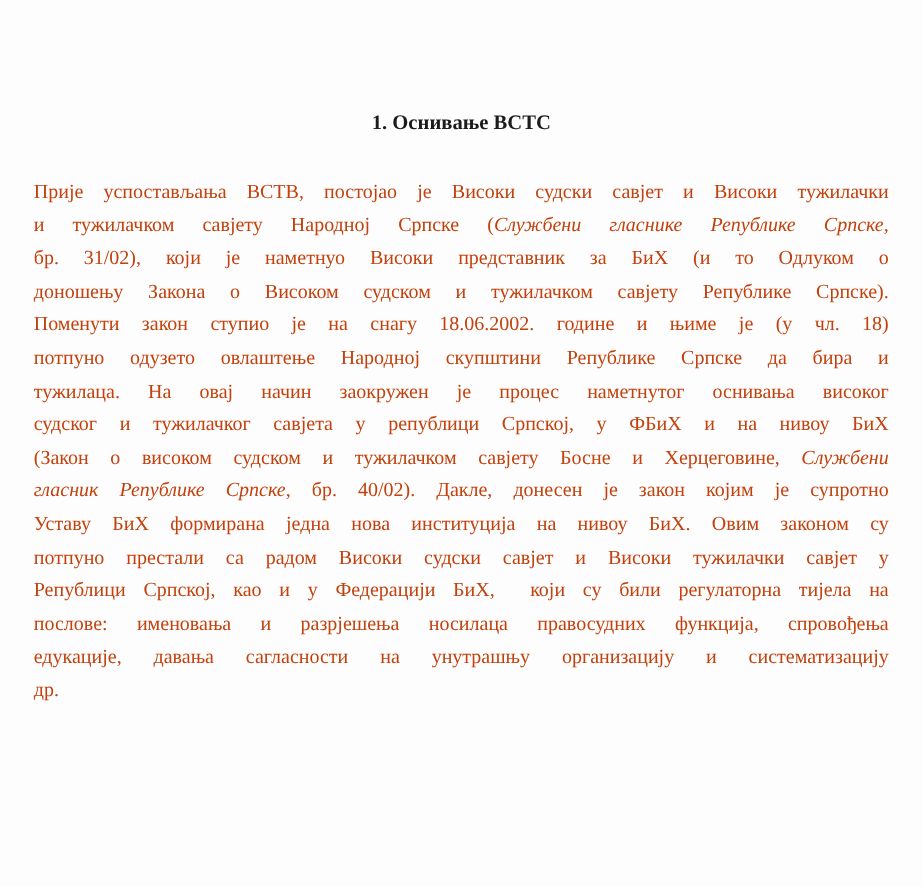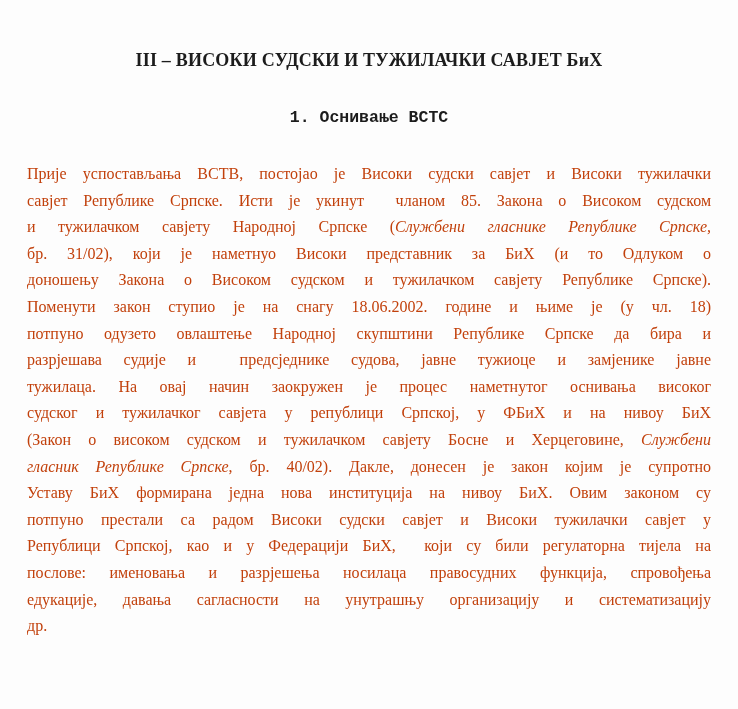--- a/index.html
+++ b/index.html
@@ -23,21 +23,21 @@
     font-family: "Liberation Serif", serif;
     font-weight: bold;
     font-size: 18px;
     line-height: 20px;
     letter-spacing: 0.2px;
     color: #1c1c1c;
   }
   .doc-subtitle {
     margin: 38px 0 0 0;
     text-align: center;
-    font-family: Liberation Mono, monospace;
+    font-family: Liberation Serif, serif;
     font-weight: bold;
     font-size: 16.5px;
     line-height: 20px;
     color: #1c1c1c;
   }
   .bodytext {
     margin-top: 33px;
     font-size: 16px;
     line-height: 26.6px;
     color: #c2410c;
@@ -51,31 +51,28 @@
   }
   .line em {
     font-style: italic;
     margin-top: 20px;
   }
 </style>
 </head>
 <body>
 
 <div class="page">
-  <h1 class="doc-title">III – ВИСОКИ СУДСКИ И ТУЖИЛАЧКИ САВЈЕТ БиХ</h1>
   <h2 class="doc-subtitle">1. Оснивање ВСТС</h2>
   <div class="bodytext">
       <div class="line"><span>Прије успостављања ВСТВ, постојао је Високи судски савјет и Високи тужилачки</span></div>
-      <div class="line"><span>савјет Републике Српске. Исти је укинут &nbsp;чланом 85. Закона о Високом судском</span></div>
       <div class="line"><span>и тужилачком савјету Народној Српске (</span><em>Службени гласнике Републике Српске,</em></div>
       <div class="line"><span>бр. 31/02), који је наметнуо Високи представник за БиХ (и то Одлуком о</span></div>
       <div class="line"><span>доношењу Закона о Високом судском и тужилачком савјету Републике Српске).</span></div>
       <div class="line"><span>Поменути закон ступио је на снагу 18.06.2002. године и њиме је (у чл. 18)</span></div>
       <div class="line"><span>потпуно одузето овлаштење Народној скупштини Републике Српске да бира и</span></div>
-      <div class="line"><span>разрјешава судије и &nbsp;предсједнике судова, јавне тужиоце и замјенике јавне</span></div>
       <div class="line"><span>тужилаца. На овај начин заокружен је процес наметнутог оснивања високог</span></div>
       <div class="line"><span>судског и тужилачког савјета у републици Српској, у ФБиХ и на нивоу БиХ</span></div>
       <div class="line"><span>(Закон о високом судском и тужилачком савјету Босне и Херцеговине, </span><em>Службени</em></div>
       <div class="line"><em>гласник Републике Српске</em><span>, бр. 40/02). Дакле, донесен је закон којим је супротно</span></div>
       <div class="line"><span>Уставу БиХ формирана једна нова институција на нивоу БиХ. Овим законом су</span></div>
       <div class="line"><span>потпуно престали са радом Високи судски савјет и Високи тужилачки савјет у</span></div>
       <div class="line"><span>Републици Српској, као и у Федерацији БиХ, &nbsp;који су били регулаторна тијела на</span></div>
       <div class="line"><span>послове: именовања и разрјешења носилаца правосудних функција, спровођења</span></div>
       <div class="line"><span>едукације, давања сагласности на унутрашњу организацију и систематизацију</span></div>
       <div class="line last"><span>др.</span></div>

